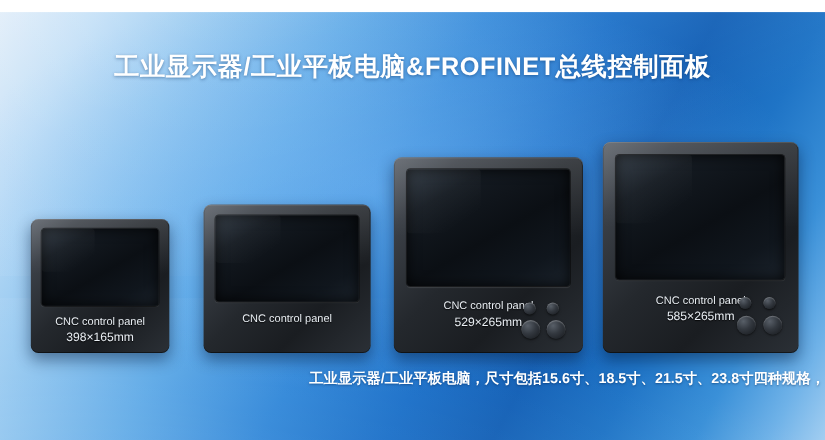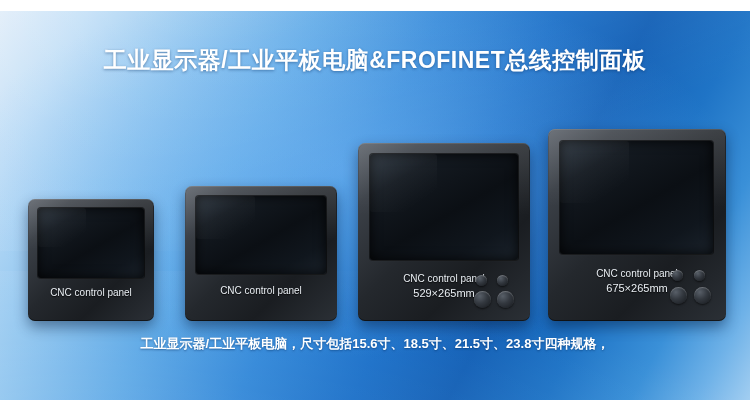--- a/index.html
+++ b/index.html
@@ -125,21 +125,21 @@
     background: radial-gradient(circle at 34% 30%, #585f68 0%, #33383f 45%, #15181c 100%);
     box-shadow: inset 0 1px 1px rgba(255,255,255,0.25), 0 1px 2px rgba(0,0,0,0.6);
   }
   .knob.small { width: 11px; height: 11px; }
   .knob.big { width: 17px; height: 17px; }
 
   .caption {
     position: absolute;
     left: 0; top: 322px;
     width: 750px;
-    text-align: center;
+    text-align: right;
     color: #ffffff;
     font-size: 13px;
     font-weight: bold;
     line-height: 21px;
     text-shadow: 0 1px 2px rgba(0,40,90,0.5);
     white-space: nowrap;
   }
 </style>
 </head>
 <body>
@@ -150,20 +150,21 @@
 
   <div class="title">工业显示器/工业平板电脑&amp;FROFINET总线控制面板</div>
 
   <div class="products">
 
     <div class="device" style="left:28px; width:126px; height:122px;">
       <div class="bezel-hl"></div>
       <div class="screen" style="left:10px; top:9px; width:106px; height:70px;"></div>
       <div class="labels" style="top:86px;">
         <div class="model">CNC control panel</div>
+        <div class="size">398×165mm</div>
       </div>
     </div>
 
     <div class="device" style="left:185px; width:152px; height:135px;">
       <div class="bezel-hl"></div>
       <div class="screen" style="left:11px; top:10px; width:130px; height:78px;"></div>
       <div class="labels" style="top:97px;">
         <div class="model">CNC control panel</div>
       </div>
     </div>
@@ -181,21 +182,21 @@
         <div class="knob big" style="left:-1px; top:16px;"></div>
         <div class="knob big" style="left:22px; top:16px;"></div>
       </div>
     </div>
 
     <div class="device" style="left:548px; width:178px; height:192px;">
       <div class="bezel-hl"></div>
       <div class="screen" style="left:12px; top:12px; width:153px; height:113px;"></div>
       <div class="labels" style="top:137px;">
         <div class="model">CNC control panel</div>
-        <div class="size">675×265mm</div>
+        <div class="size">585×265mm</div>
       </div>
       <div class="knobs" style="top:141px; height:42px;">
         <div class="knob small" style="left:1px; top:0px;"></div>
         <div class="knob small" style="left:23px; top:0px;"></div>
         <div class="knob big" style="left:-1px; top:17px;"></div>
         <div class="knob big" style="left:23px; top:17px;"></div>
       </div>
     </div>
 
   </div>

